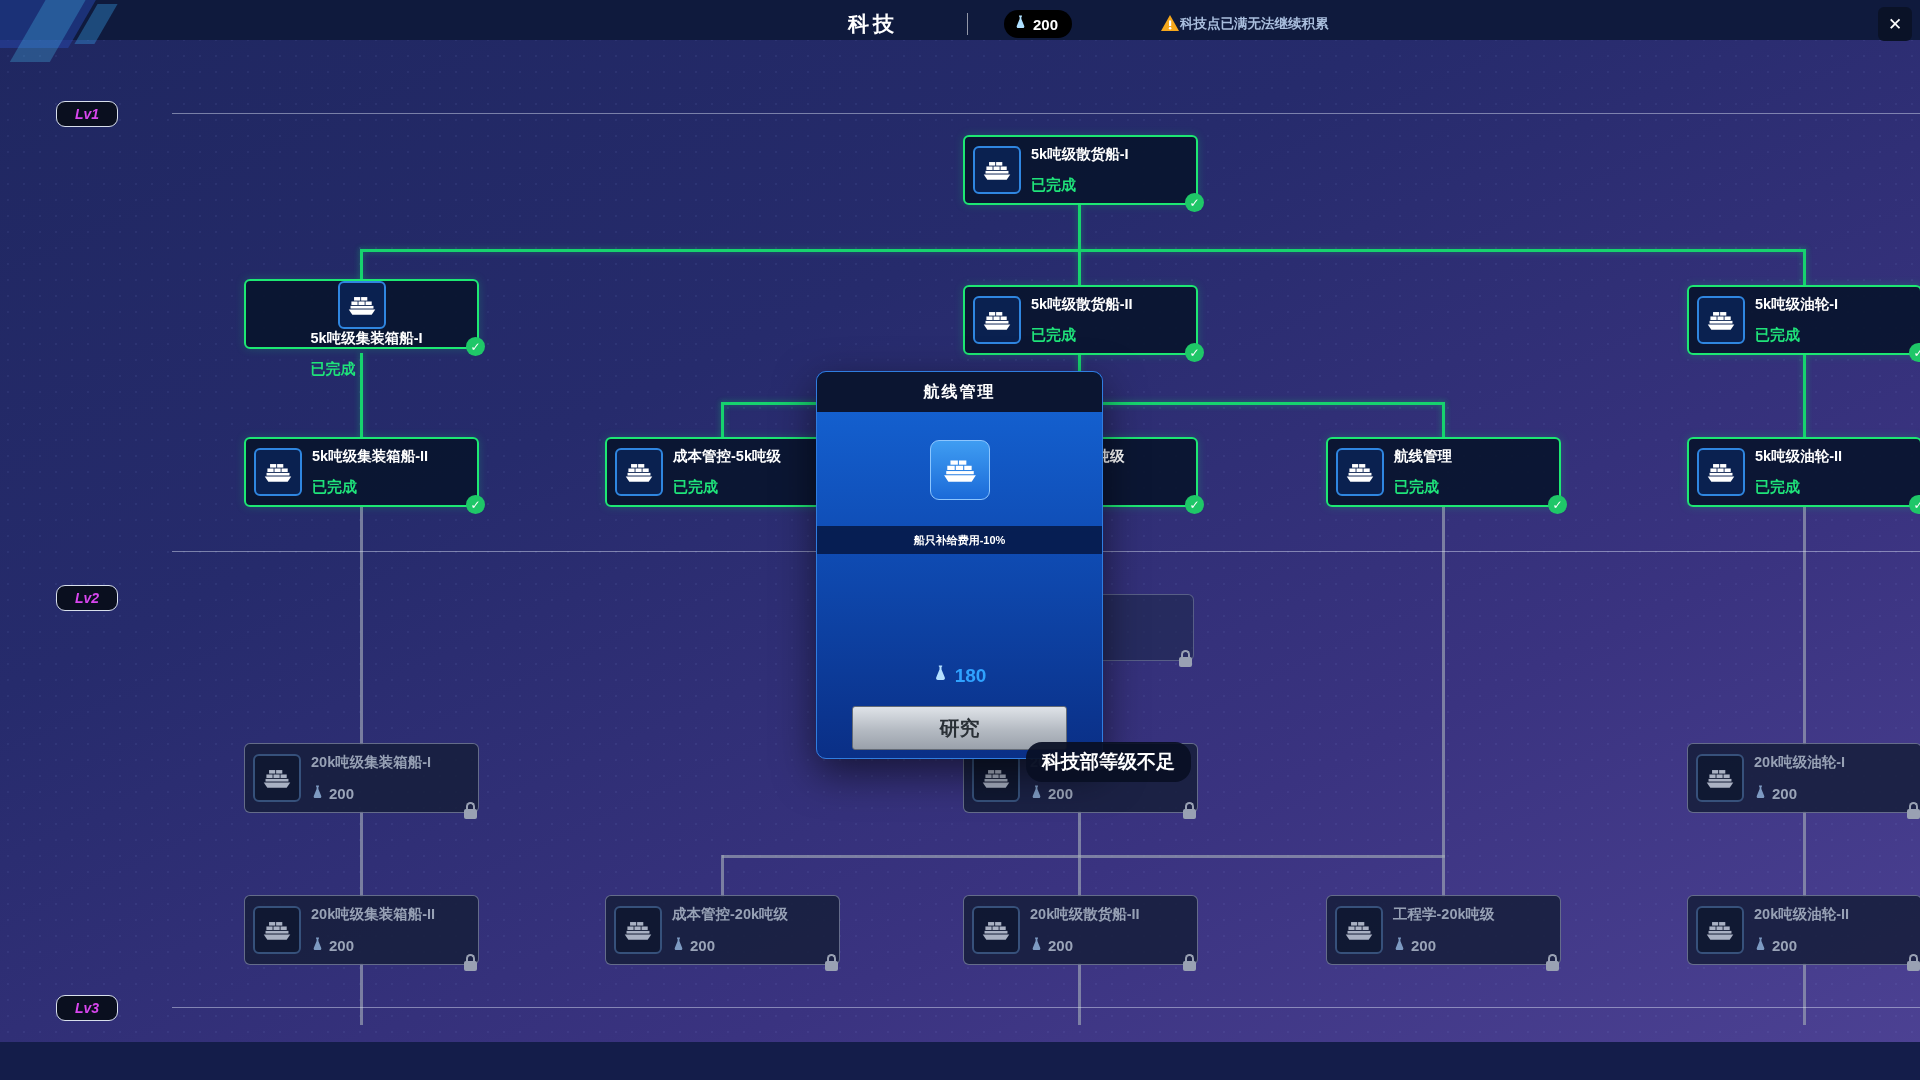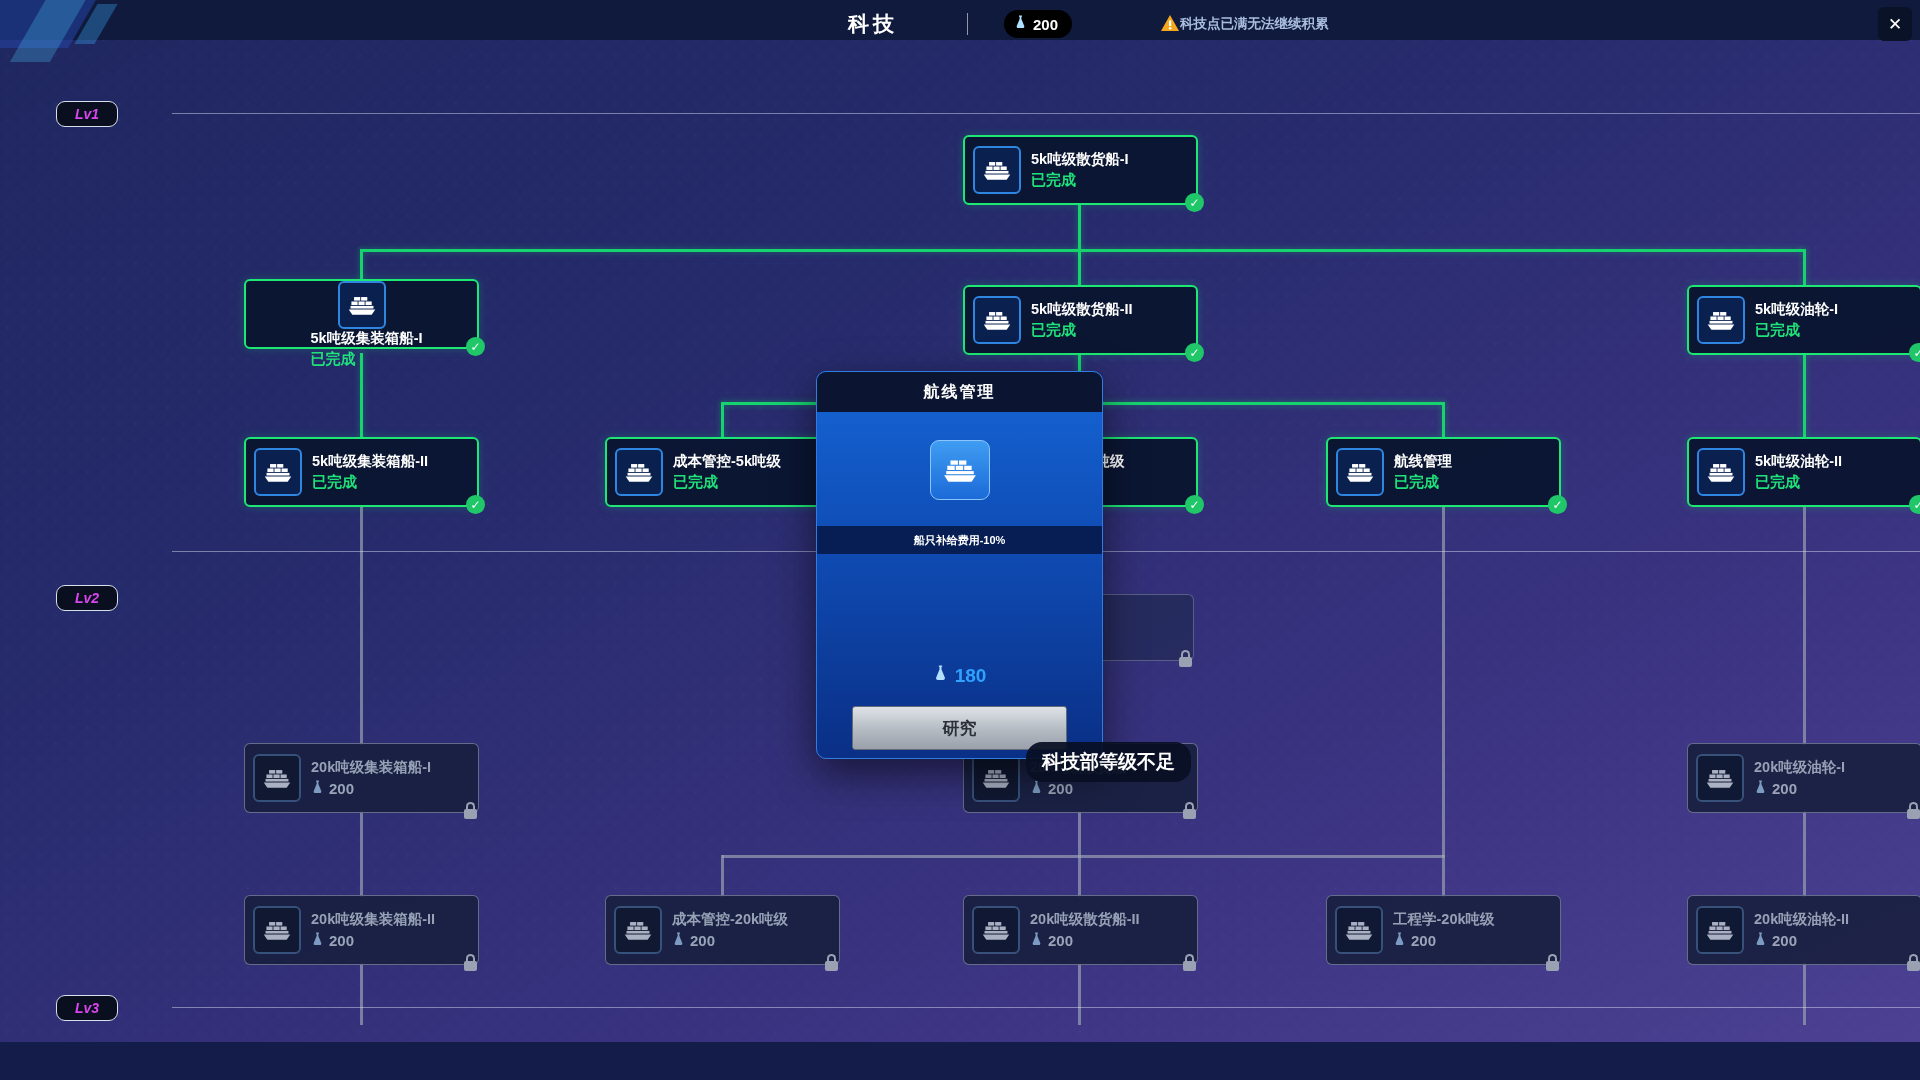--- a/index.html
+++ b/index.html
@@ -39,21 +39,21 @@
 
   
   .node{position:absolute;width:235px;height:70px;border-radius:6px;display:flex;align-items:center;
     padding:0 8px;box-sizing:border-box;z-index:2;cursor:pointer;}
   .node.completed{background:rgba(9,20,46,.93);border:2px solid #1de873;box-shadow:0 0 10px rgba(20,220,110,.22);}
   .node.locked{background:rgba(23,31,60,.88);border:1.5px solid rgba(150,160,185,.6);}
   .node.ghost{background:rgba(30,40,76,.6);border:1.5px solid rgba(150,160,185,.45);height:67px;}
   .icon-tile{width:44px;height:44px;border-radius:6px;flex:0 0 auto;display:flex;align-items:center;justify-content:center;}
   .completed .icon-tile{background:#0a2150;border:2px solid #2f86e0;color:#fff;}
   .locked .icon-tile,.ghost .icon-tile{background:rgba(13,22,46,.9);border:2px solid #3c5a85;color:#c3cbda;opacity:.85;}
-  .texts{margin-left:10px;display:flex;flex-direction:column;gap:2px;min-width:0;}
+  .texts{margin-left:10px;display:flex;flex-direction:column;gap:12px;min-width:0;}
   .node .label{font-size:14.5px;color:#fff;font-weight:600;white-space:nowrap;}
   .locked .label{color:#97a1b5;}
   .node .status{font-size:15px;font-weight:700;color:#1fe37a;}
   .node .cost{display:flex;align-items:center;gap:5px;color:#9aa4b8;font-size:15px;font-weight:700;}
   .node .cost svg{color:#8fb0d8;opacity:.85;}
   .check-badge{position:absolute;right:-8px;bottom:-9px;width:19px;height:19px;border-radius:50%;background:#1fc768;
     color:#fff;font-size:12px;font-weight:700;display:flex;align-items:center;justify-content:center;z-index:3;}
   .lock-badge{position:absolute;right:-2px;bottom:-8px;width:18px;height:18px;z-index:3;}
   .lock-badge::before{content:"";position:absolute;left:4px;top:0;width:9px;height:9px;border:2.5px solid #99a1b3;
     border-bottom:none;border-radius:5px 5px 0 0;box-sizing:border-box;}
@@ -68,21 +68,21 @@
   .popup-icon{width:58px;height:58px;margin:28px auto 0;border-radius:9px;
     background:linear-gradient(180deg,#3f9df2,#1b6ad8);border:1px solid #8cc6ff;
     display:flex;align-items:center;justify-content:center;color:#fff;}
   .popup-banner{margin-top:26px;height:28px;background:rgba(6,26,72,.9);color:#fff;font-size:11px;font-weight:600;
     display:flex;align-items:center;justify-content:center;}
   .popup-cost{position:absolute;left:0;right:0;top:292px;display:flex;justify-content:center;align-items:center;
     gap:7px;color:#2fa2ff;font-size:19px;font-weight:700;}
   .popup-cost svg{color:#b4e0ff;}
   .research-btn{position:absolute;left:35px;right:35px;top:334px;height:42px;
     background:linear-gradient(180deg,#dfe3e8 0%,#b4bac2 55%,#9aa1ab 100%);
-    border:1px solid #646b76;border-radius:3px;color:#2a3036;font-size:17px;font-weight:700;
+    border:1px solid #646b76;border-radius:3px;color:#2a3036;font-size:20px;font-weight:700;
     display:flex;align-items:center;justify-content:center;cursor:pointer;}
   .tooltip{position:absolute;left:1026px;top:742px;background:rgba(9,15,35,.93);border-radius:16px;
     padding:7px 16px;color:#fff;font-size:19px;font-weight:600;z-index:12;white-space:nowrap;}
 </style>
 </head>
 <body>
 
 <div id="stage">
 
   <div id="lines">

